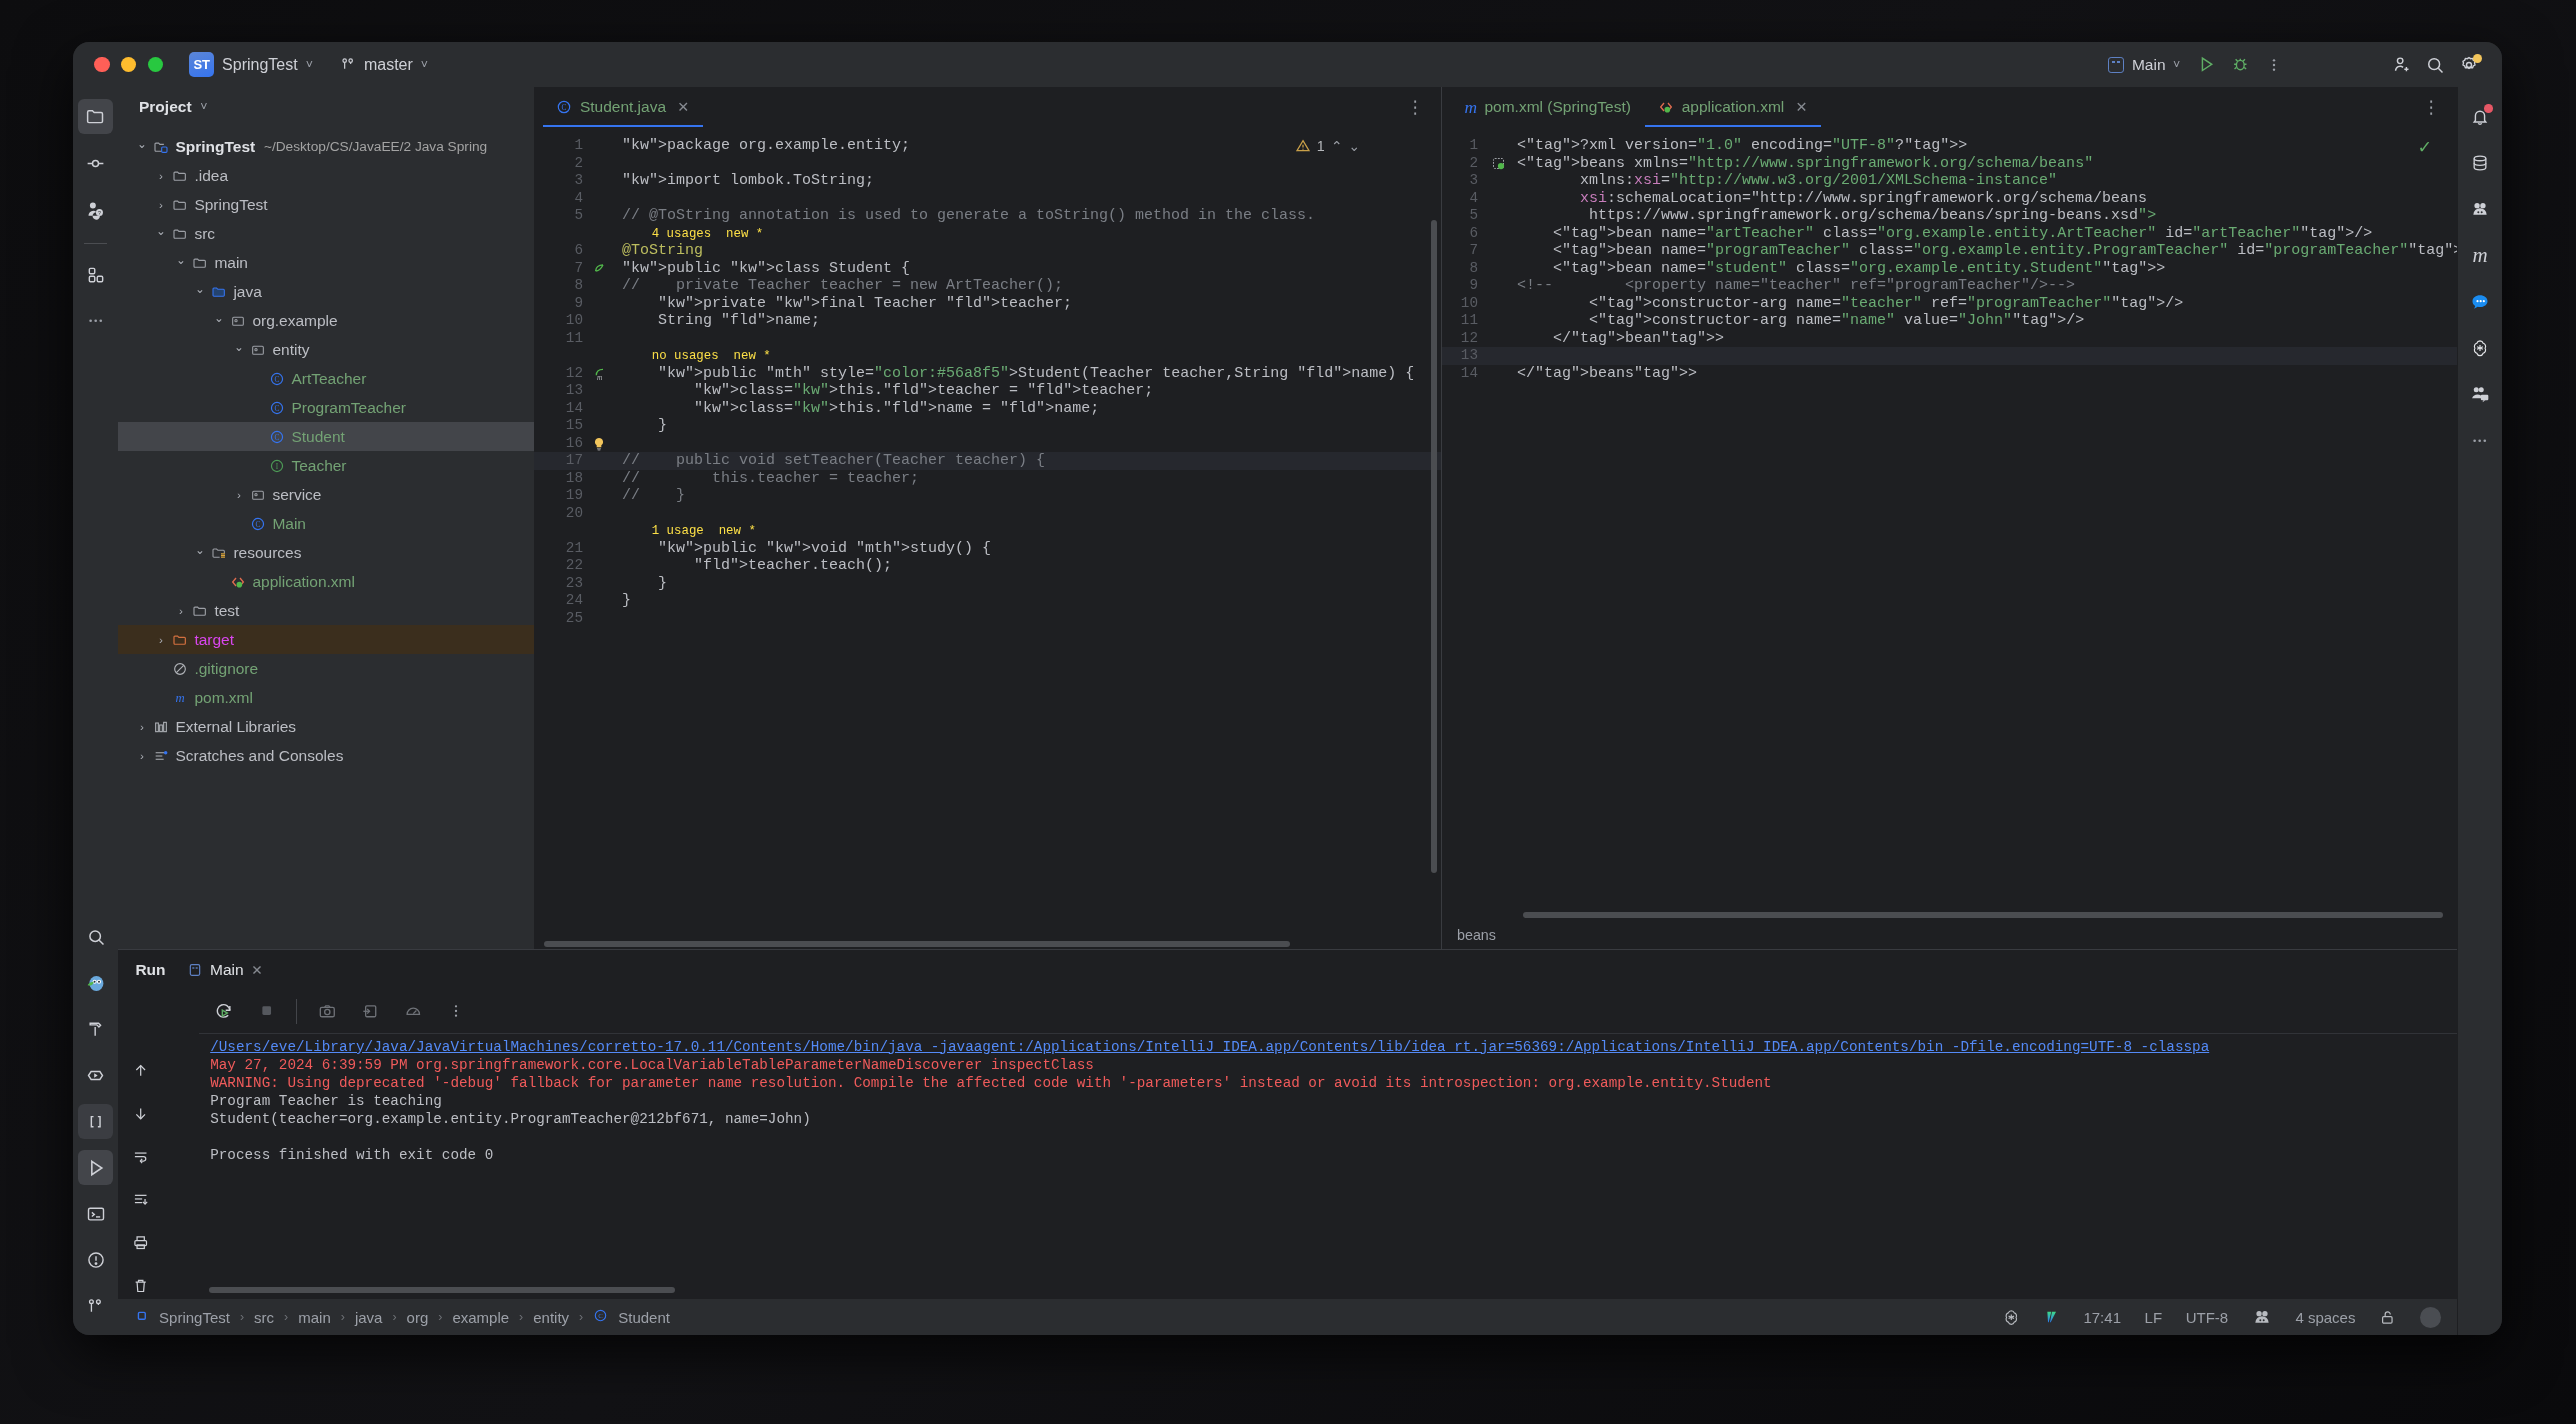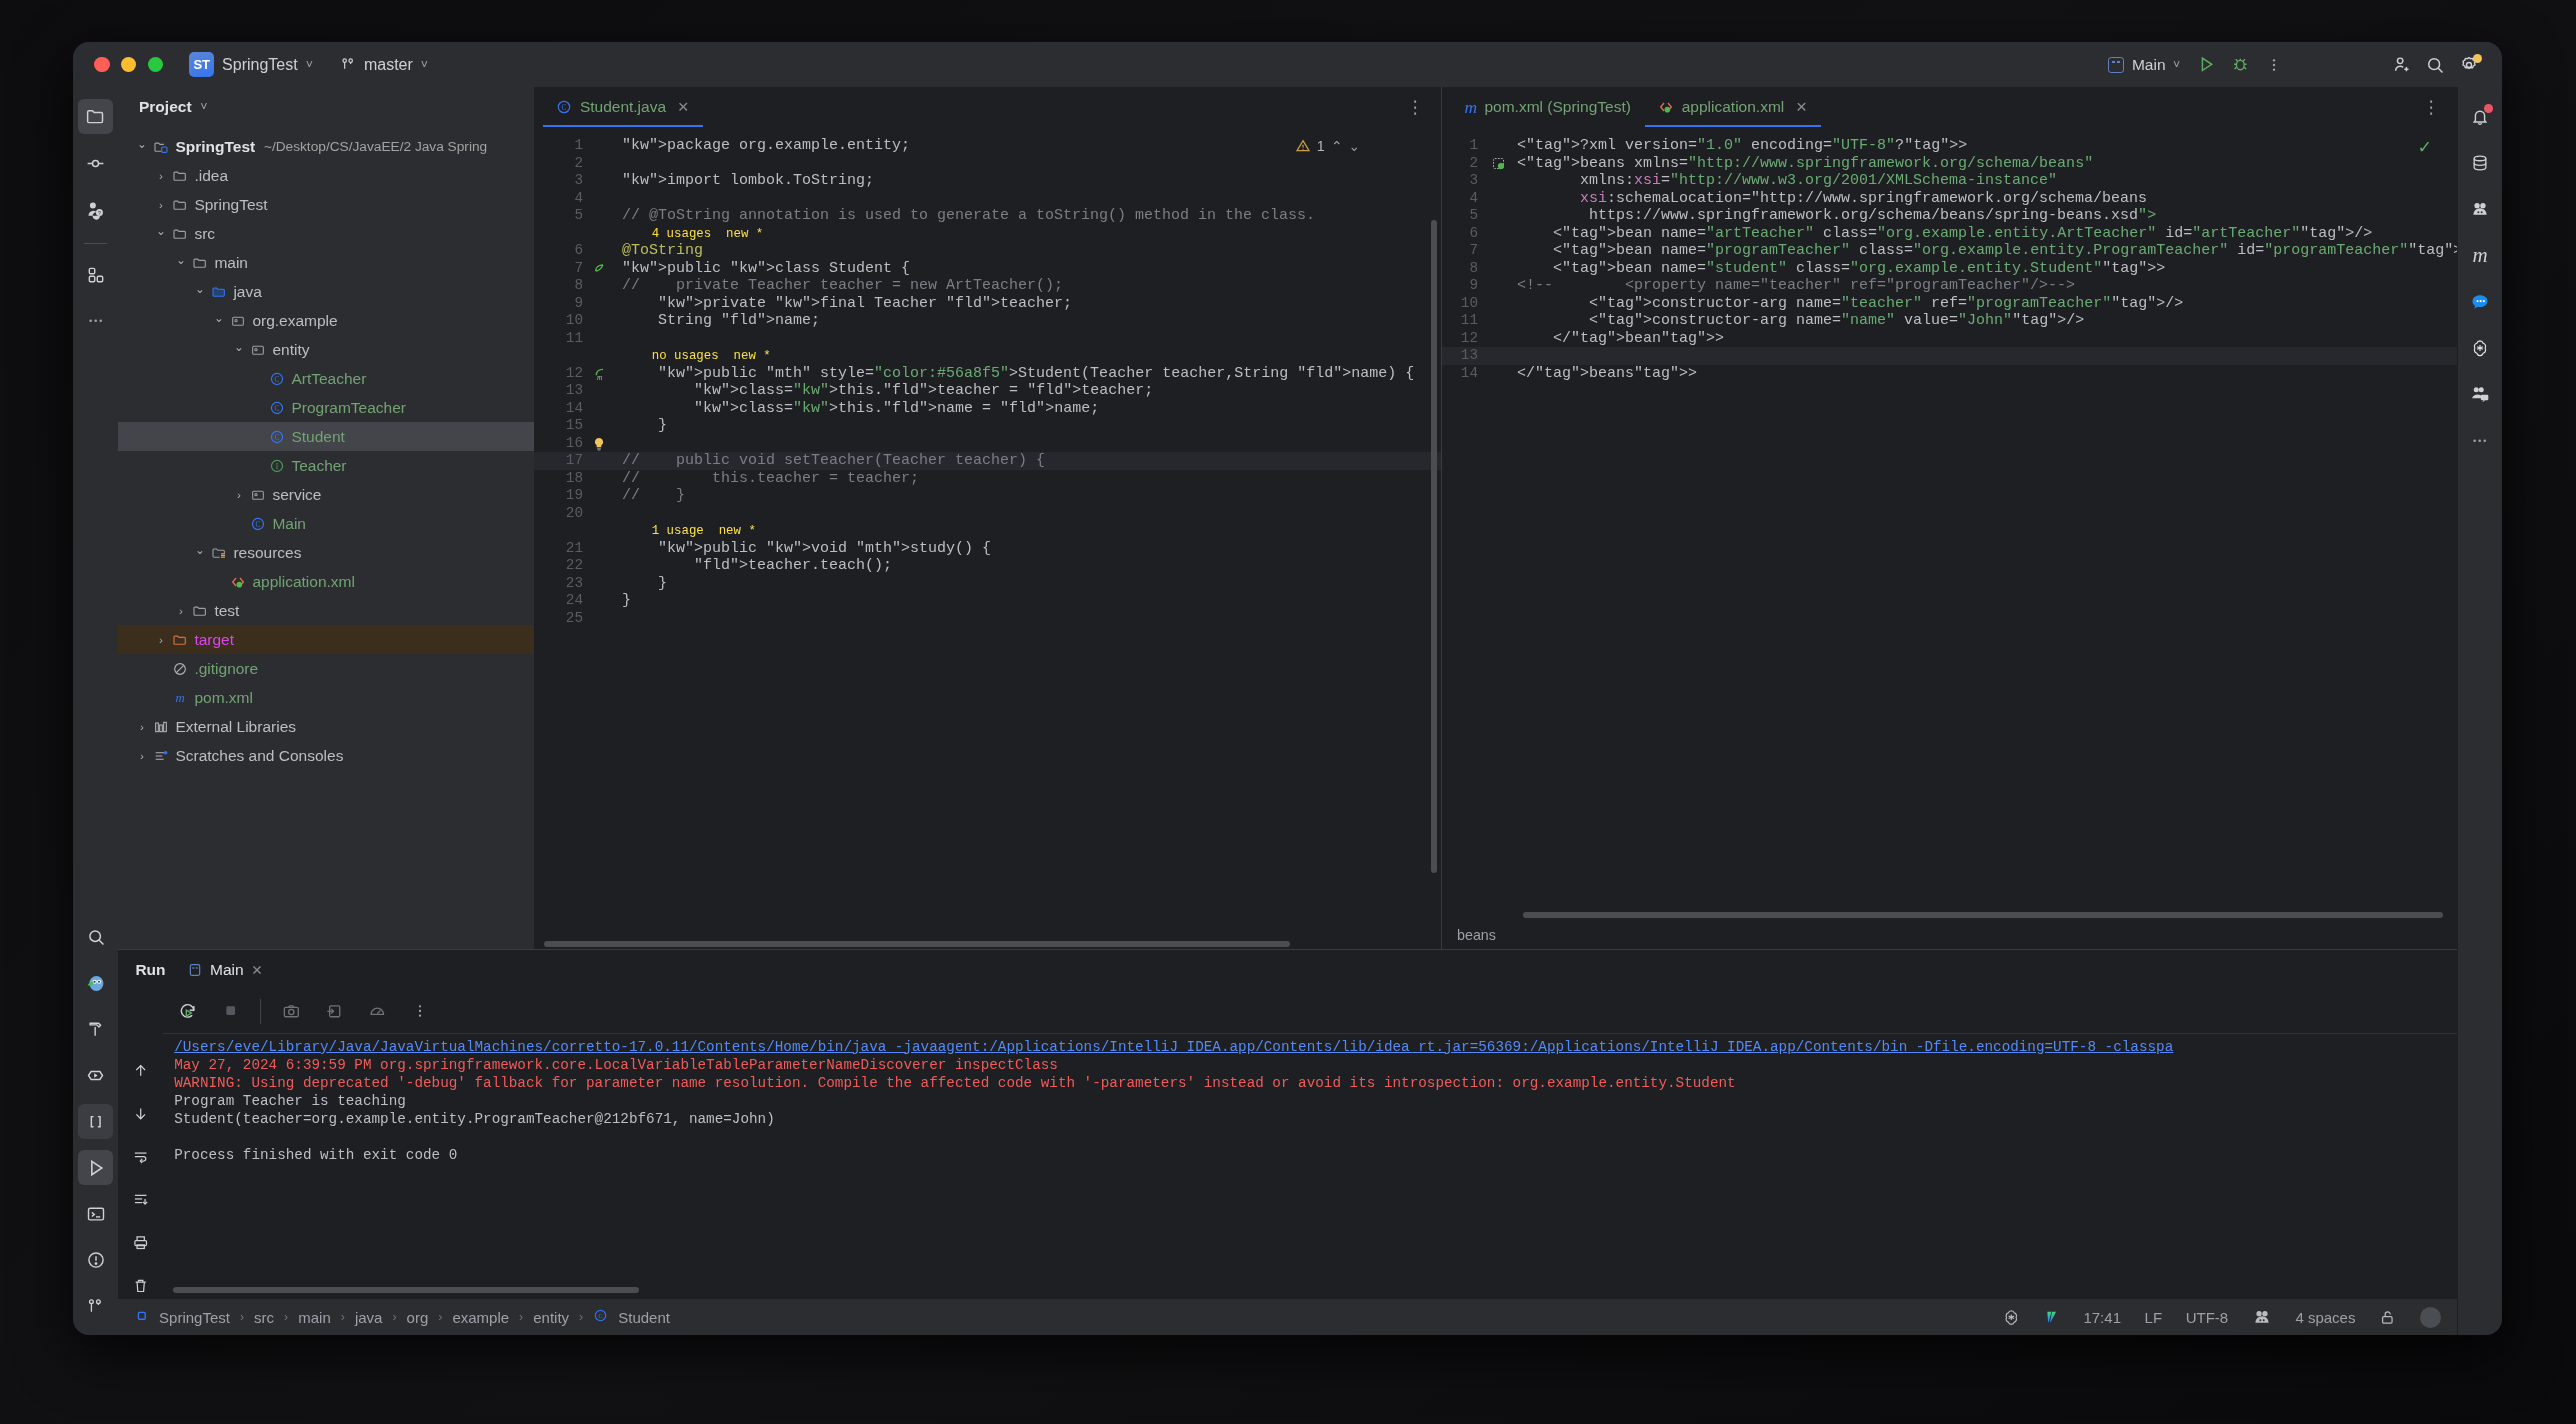--- a/index.html
+++ b/index.html
@@ -194,21 +194,21 @@
 
   
   .runpanel {
     flex: 0 0 329px; background: #1e1f22; display: flex; flex-direction: column;
     border-top: 0.6px solid #393b40;
   }
   .runhead { height: 39px; flex: 0 0 39px; display: flex; align-items: center; padding-left: 17.4px; gap: 21px; }
   .runhead .rt { color: #dfe1e5; font-size: 15.5px; font-weight: bold; }
   .runtab { display: flex; align-items: center; gap: 7.5px; color: #dfe1e5; font-size: 15.5px; position: relative; }
   .runtab::after { content: ""; position: absolute; left: -6.2px; right: -6.2px; bottom: -10.6px; height: 0; }
-  .runbody { flex: 1; display: flex; min-height: 0; }
+  .runbody { flex: 1; display: flex; min-height: 0; gap: 36px; }
   .runtoolbar {
     flex: 0 0 45px; background: #1e1f22; display: flex; flex-direction: column;
     align-items: center; padding-top: 68px; gap: 16px;
   }
   .rtb { width: 27px; height: 27px; display: flex; align-items: center; justify-content: center; }
   .console { flex: 1; position: relative; min-width: 0; overflow: hidden; }
   .contop {
     height: 45px; display: flex; align-items: center; gap: 16px; padding-left: 11.2px;
     border-bottom: 0.6px solid #313338;
   }

